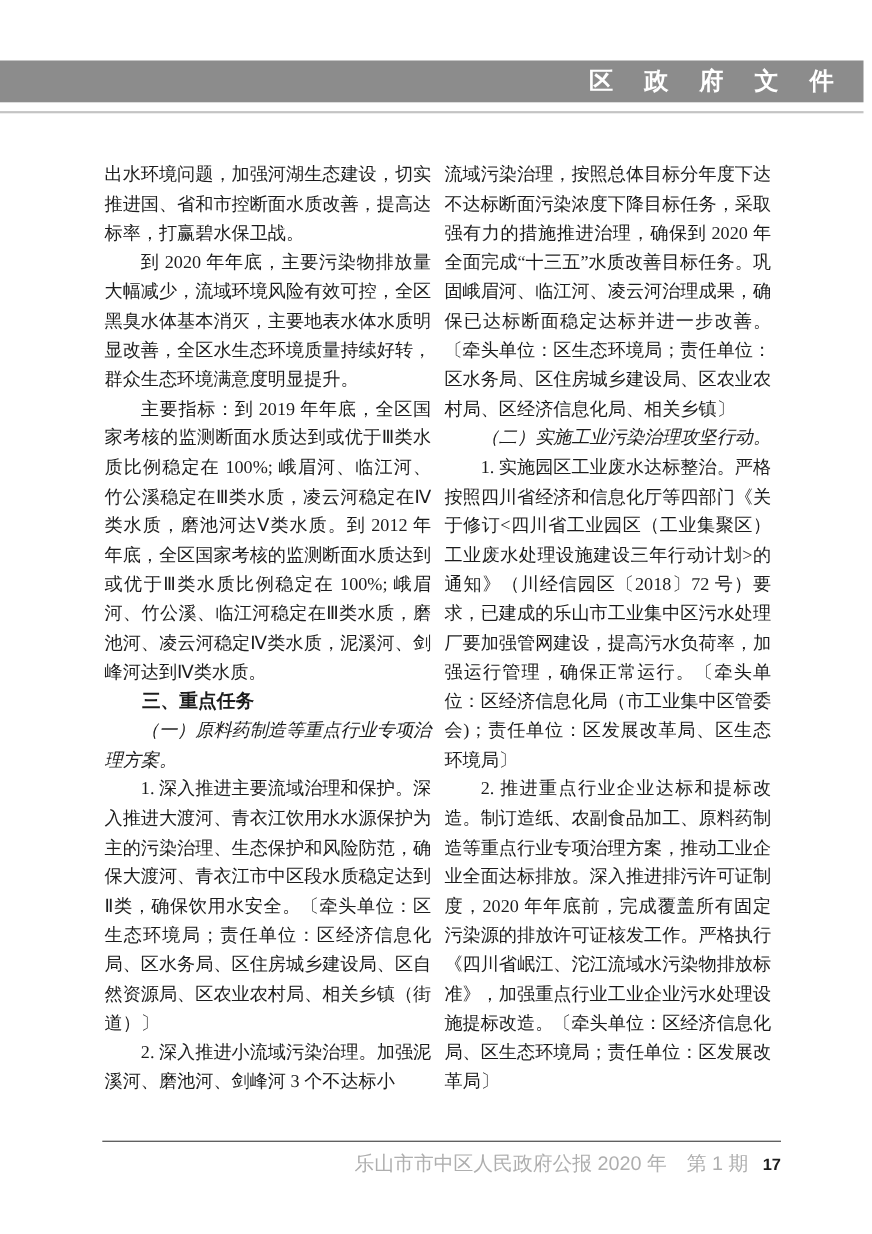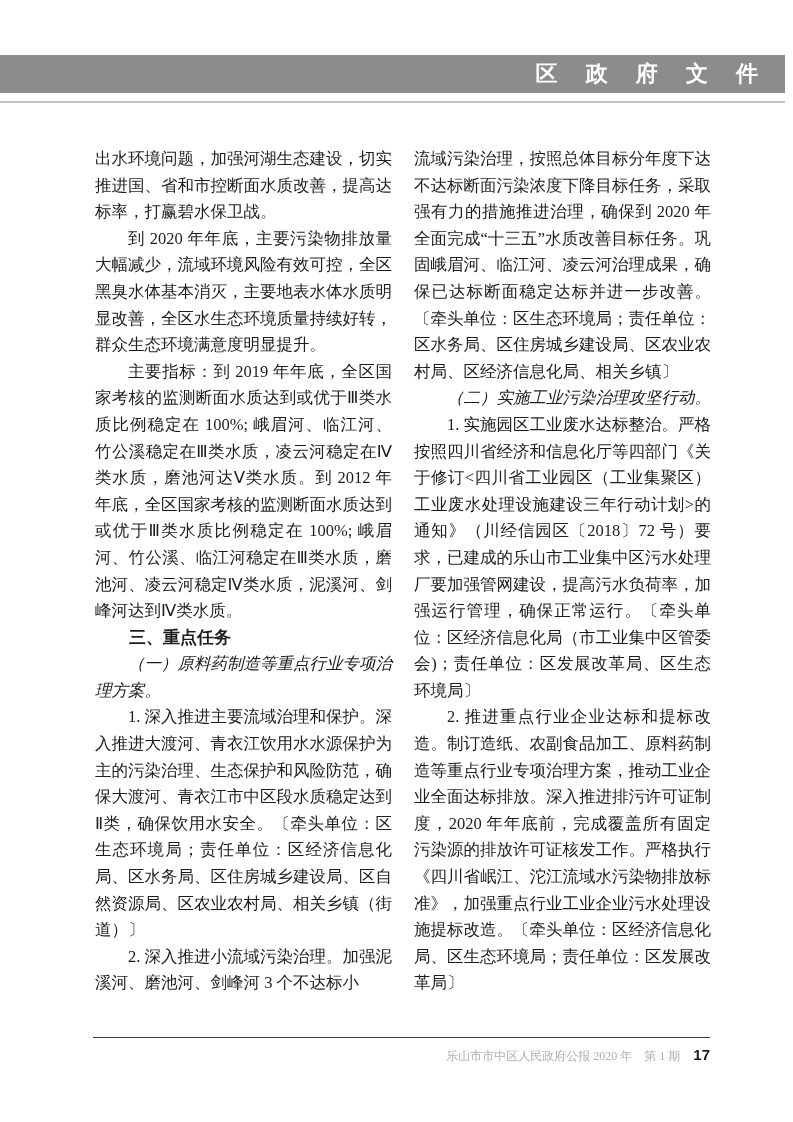--- a/index.html
+++ b/index.html
@@ -18,21 +18,21 @@
     font-family:"Liberation Sans", sans-serif;
     font-weight:bold; font-size:22px; letter-spacing:11px;
     color:var(--banner-text, #ffffff); white-space:nowrap;
   }
   .header-rule {
     position:absolute; top:101px; left:0; width:785px; height:2px;
     background:var(--header-rule, #c4c4c4);
   }
   .content {
     position:absolute; top:146px; left:95px; width:616px;
-    display:flex; gap:22px;
+    display:flex; gap:12px;
   }
   .column { width:297px; }
   .para {
     margin:0; font-size:16.5px; line-height:26.6px;
     text-align:justify; color:var(--body-text, #1c1c1c);
   }
   .para.body, .para.heading, .para.subheading { text-indent:2em; }
   .para.heading {
     font-family:"Liberation Sans", sans-serif;
     font-weight:bold; font-size:17px;
@@ -40,22 +40,22 @@
   .para.subheading { font-style:italic; }
   .footer-rule {
     position:absolute; top:1037px; left:93px; width:617px; height:1px;
     background:var(--footer-rule, #3a3a3a);
   }
   .footer {
     position:absolute; top:1046px; left:95px; width:615px;
     text-align:right; white-space:nowrap;
   }
   .footer-text {
-    font-family:Liberation Serif, serif;
-    font-size:12px; color:var(--footer-text, #aeaeae);
+    font-family:Liberation Sans, sans-serif;
+    font-size:18px; color:var(--footer-text, #aeaeae);
   }
   .footer-page {
     font-family:"Liberation Sans", sans-serif;
     font-size:15px; font-weight:bold; margin-left:9px;
     color:var(--footer-page-number, #1c1c1c);
   }
 </style>
 </head>
 <body>
 

